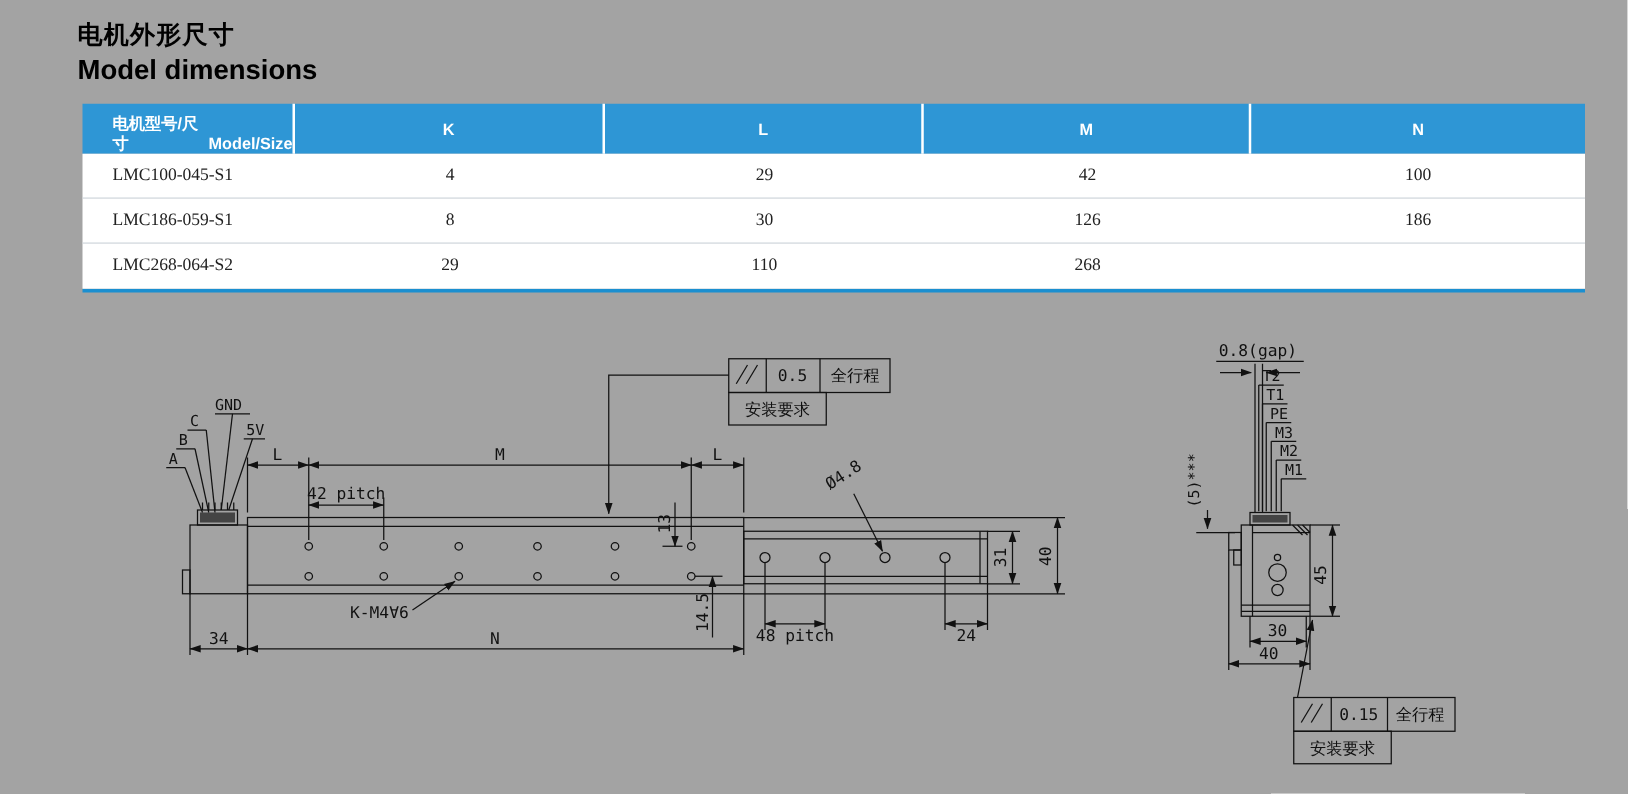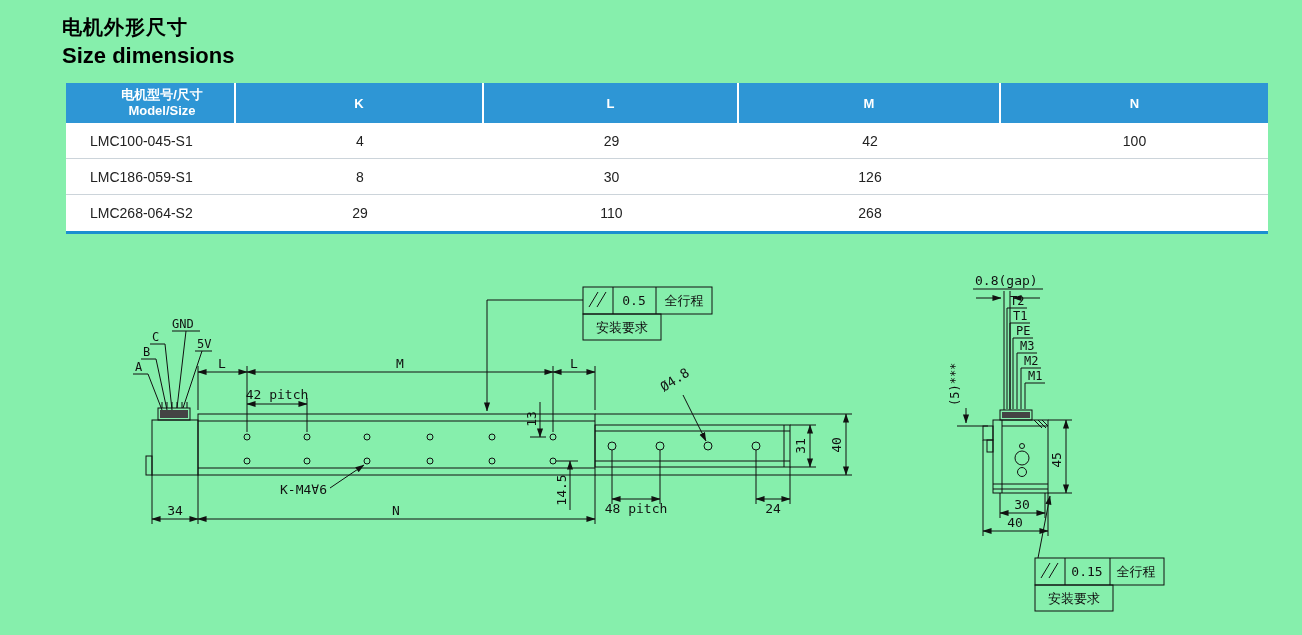--- a/index.html
+++ b/index.html
@@ -1,51 +1,51 @@
 <!DOCTYPE html>
 <html><head>
 <meta charset="utf-8">
 <style>
   * { margin:0; padding:0; box-sizing:border-box; }
   html,body { width:1302px; height:635px; background:#fff;
     font-family:"Liberation Sans","DejaVu Sans",sans-serif; color:#111; }
-  .page { position:relative; width:1302px; height:635px; background:#86efac; overflow:hidden; }
+  .page { position:relative; width:1302px; height:635px; background:#a3a3a3; overflow:hidden; }
 
   .titles { position:absolute; left:62px; top:14px; }
   .title-zh { font-size:20px; font-weight:bold; color:#000; letter-spacing:1px; }
   .title-en { font-size:22px; font-weight:bold; color:#000; margin-top:2px; }
 
   .dim-table { position:absolute; left:66px; top:83px; width:1202px;
     border-bottom:3px solid #1B8FD0; }
   .thead,.trow { display:grid; grid-template-columns:170px 248px 255px 262px 267px; }
   .thead { background:#2E96D5; color:#fff; height:40px; }
   .th { display:flex; align-items:center; justify-content:center;
     font-size:13px; font-weight:bold; border-right:2px solid #fff; }
   .th:last-child { border-right:none; }
-  .th-model { flex-direction:column; align-items:center; justify-content:center;
+  .th-model { flex-direction:row; align-items:flex-end; justify-content:center;
     padding-left:24px; line-height:1.25; }
   .trow { height:36px; border-bottom:1px solid #ccd4da; background:#fff; }
   .trow:last-child { border-bottom:none; }
-  .td { display:flex; align-items:center; justify-content:center; font-size:14px; color:#222; }
+  .td { display:flex; align-items:center; justify-content:center; font-size:14px; color:#222;font-family:Liberation Serif, serif; }
   .td-model { justify-content:flex-start; padding-left:24px; }
 
   svg text { stroke:none; fill:#111; }
   .dtxt { font-family:"DejaVu Sans Mono","Liberation Mono",monospace; font-size:13px; }
   .sm { font-size:12px; }
   .ctxt { font-family:"DejaVu Sans","Liberation Sans",sans-serif; font-size:13px; }
   .geo { stroke:#111; stroke-width:1; fill:none; }
 </style>
 </head>
 <body>
 
 <div class="page">
 
   <div class="titles">
     <div class="title-zh">电机外形尺寸</div>
-    <div class="title-en">Size dimensions</div>
+    <div class="title-en">Model dimensions</div>
   </div>
 
   <div class="dim-table">
     <div class="thead">
       <div class="th th-model">
         <span>电机型号/尺寸</span>
         <span>Model/Size</span>
       </div>
       <div class="th">K</div>
       <div class="th">L</div>
@@ -57,20 +57,21 @@
       <div class="td">4</div>
       <div class="td">29</div>
       <div class="td">42</div>
       <div class="td">100</div>
     </div>
     <div class="trow">
       <div class="td td-model">LMC186-059-S1</div>
       <div class="td">8</div>
       <div class="td">30</div>
       <div class="td">126</div>
+      <div class="td">186</div>
     </div>
     <div class="trow">
       <div class="td td-model">LMC268-064-S2</div>
       <div class="td">29</div>
       <div class="td">110</div>
       <div class="td">268</div>
     </div>
   </div>
 
   <svg width="1302" height="377" viewBox="0 0 1302 377" style="position:absolute;left:0;top:258px;">

